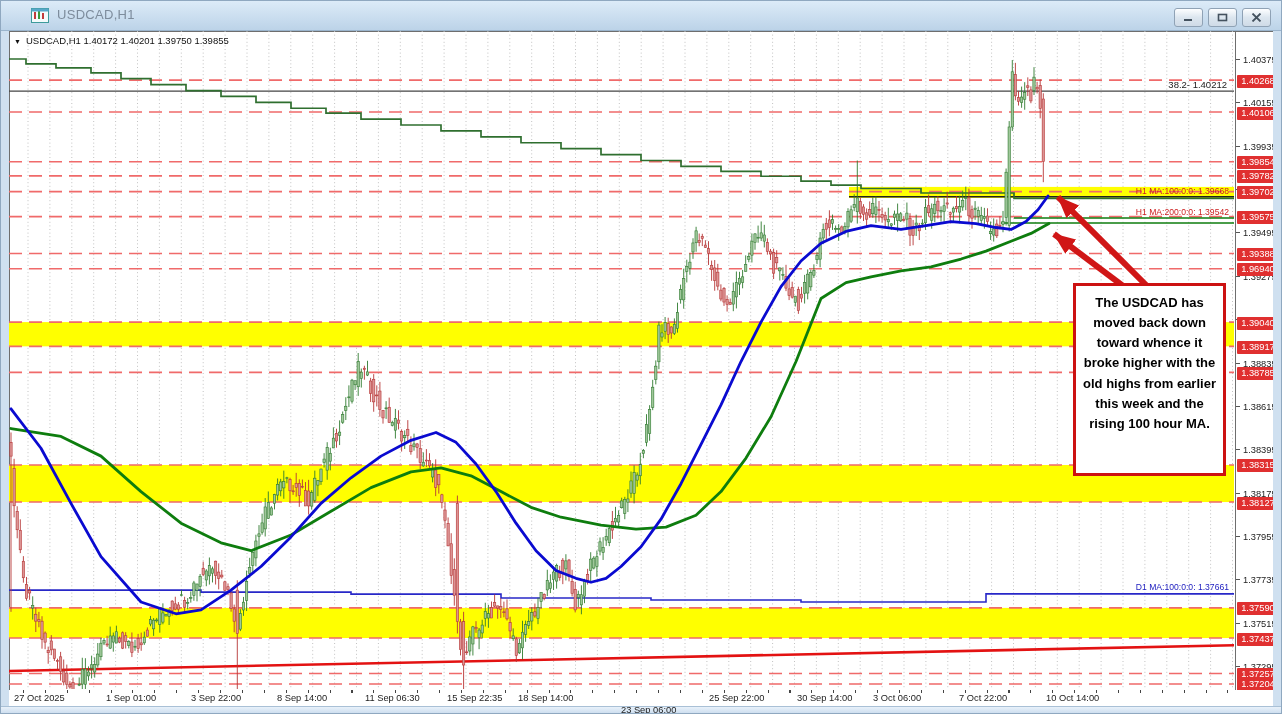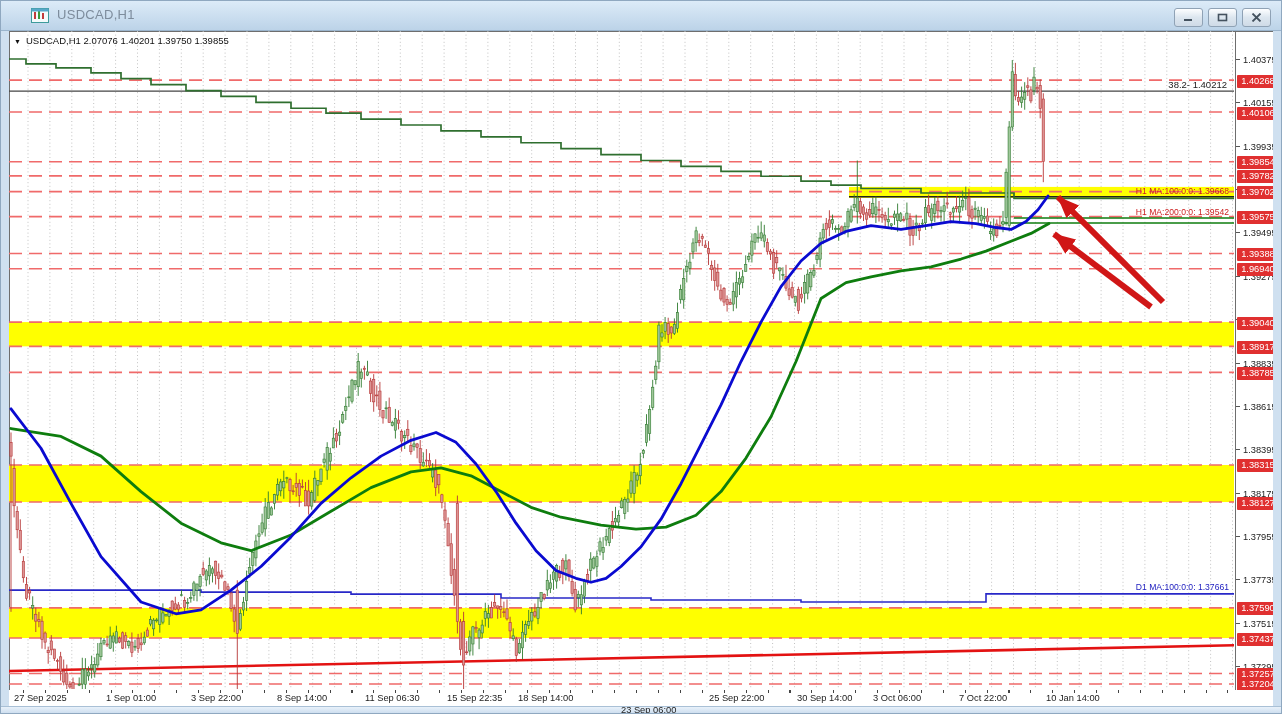--- a/index.html
+++ b/index.html
@@ -842,21 +842,21 @@
       <defs>
         <marker id="ah" markerUnits="userSpaceOnUse" markerWidth="24" markerHeight="18" refX="21" refY="9" orient="auto">
           <polygon points="0,0 22,9 0,18" fill="#d01616"></polygon>
         </marker>
       </defs>
       <line x1="1162" y1="301" x2="1057" y2="196" stroke="#d01616" stroke-width="6" marker-end="url(#ah)"></line>
       <line x1="1150" y1="306" x2="1053" y2="233" stroke="#d01616" stroke-width="6" marker-end="url(#ah)"></line>
     </svg>
 
   <div id="ohlc-readout">
-    <span id="ohlc-caret">▼</span><span>USDCAD,H1  2.07076 1.40201 1.39750 1.39855</span>
+    <span id="ohlc-caret">▼</span><span>USDCAD,H1  1.40172 1.40201 1.39750 1.39855</span>
   </div>
 
   <div id="price-axis" style="border-left: 1px solid rgb(110, 110, 110);">
       <div class="ptick" style="top: 22px;">
         <span class="tk"></span>
         <span class="tx">1.40375</span>
       </div>
       <div class="ptick" style="top: 65.3583px;">
         <span class="tk"></span>
         <span class="tx">1.40155</span>
@@ -926,31 +926,32 @@
       <div class="pbadge" style="top: 334.862px; background: rgb(224, 48, 48);">1.38785</div>
       <div class="pbadge" style="top: 427.491px; background: rgb(224, 48, 48);">1.38315</div>
       <div class="pbadge" style="top: 464.543px; background: rgb(224, 48, 48);">1.38127</div>
       <div class="pbadge" style="top: 570.377px; background: rgb(224, 48, 48);">1.37590</div>
       <div class="pbadge" style="top: 600.53px; background: rgb(224, 48, 48);">1.37437</div>
       <div class="pbadge" style="top: 636.005px; background: rgb(224, 48, 48);">1.37257</div>
       <div class="pbadge" style="top: 646.451px; background: rgb(224, 48, 48);">1.37204</div>
     </div>
   <div id="time-axis">
       <div class="ticks"></div>
-      <div class="dlabel" style="left: 5px;">27 Sep 2025</div>
+      <div class="dlabel" style="left: 5px;">27 Oct 2025</div>
       <div class="dlabel" style="left: 97px;">1 Sep 01:00</div>
       <div class="dlabel" style="left: 182px;">3 Sep 22:00</div>
       <div class="dlabel" style="left: 268px;">8 Sep 14:00</div>
       <div class="dlabel" style="left: 356px;">11 Sep 06:30</div>
       <div class="dlabel" style="left: 438px;">15 Sep 22:35</div>
       <div class="dlabel" style="left: 509px;">18 Sep 14:00</div>
       <div class="dlabel" style="left: 612px; margin-top: 12px;">23 Sep 06:00</div>
       <div class="dlabel" style="left: 700px;">25 Sep 22:00</div>
       <div class="dlabel" style="left: 788px;">30 Sep 14:00</div>
       <div class="dlabel" style="left: 864px;">3 Oct 06:00</div>
       <div class="dlabel" style="left: 950px;">7 Oct 22:00</div>
-      <div class="dlabel" style="left: 1037px;">10 Jan 14:00</div>
+      <div class="dlabel" style="left: 1037px;">10 Oct 14:00</div>
     </div>
 
+  <div id="annotation-box">The USDCAD has moved back down toward whence it broke higher with the old highs from earlier this week and the rising 100 hour MA.</div>
 
   <div id="status-strip"></div>
   <div id="right-strip"></div>
 </div>
 
 </body></html>

